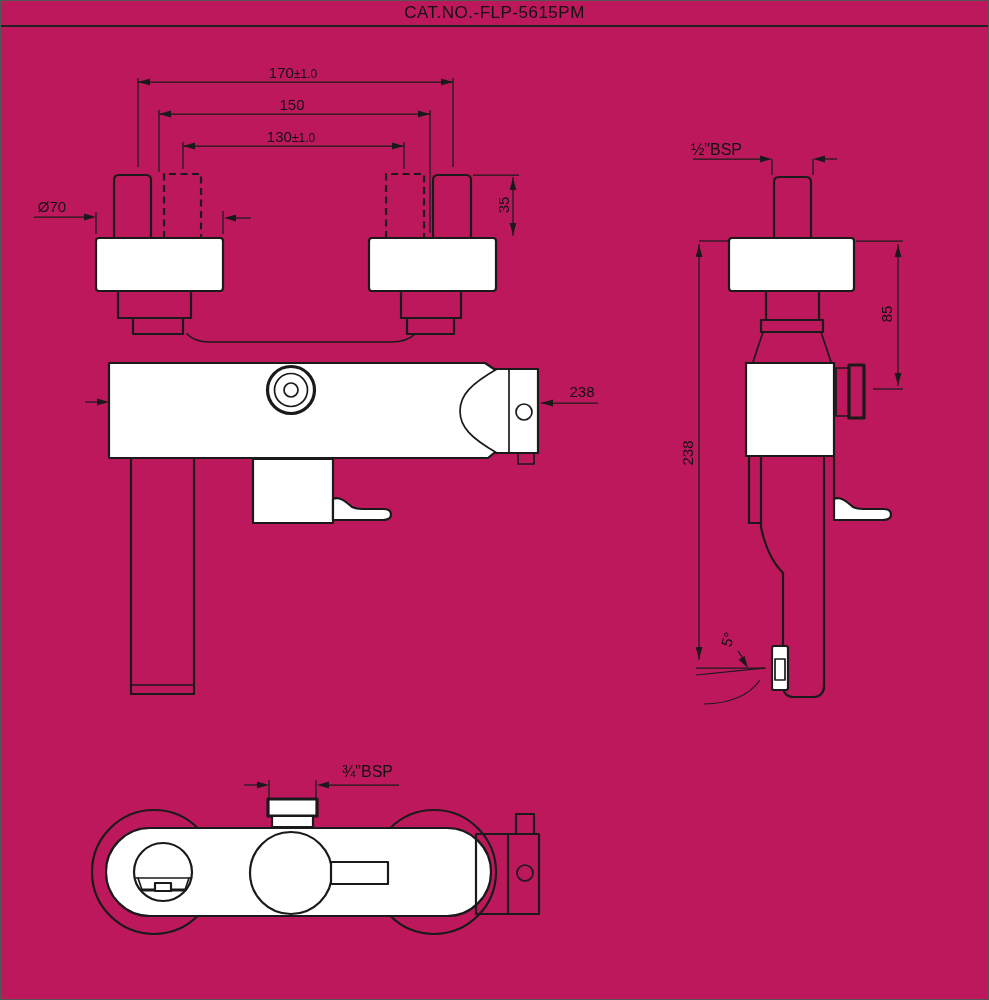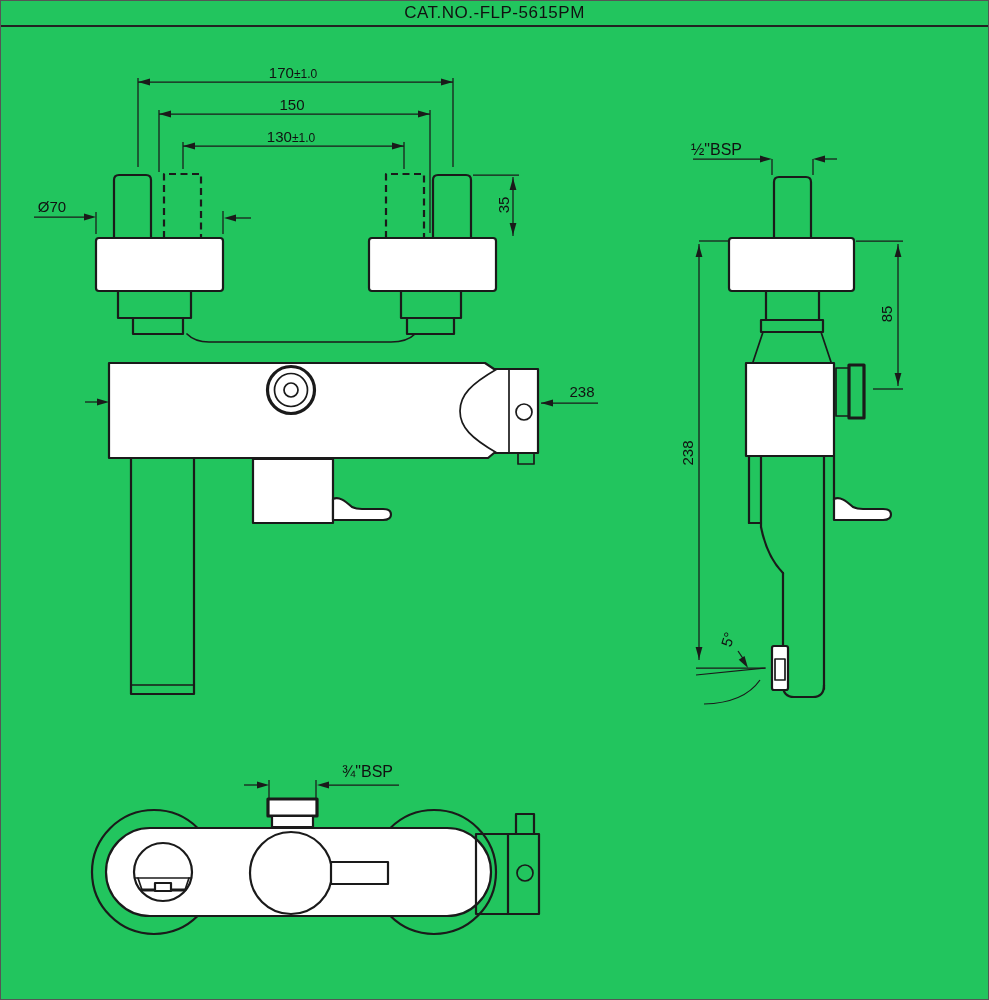--- a/index.html
+++ b/index.html
@@ -1,19 +1,19 @@
 <!DOCTYPE html>
 <html><head>
 <meta charset="utf-8">
 <style>
   html,body { margin:0; padding:0; background:#fff; }
   .page {
     position:relative; width:989px; height:1000px;
     border:1px solid #555; box-sizing:border-box;
-    background:#22c55e; font-family:"Liberation Sans", sans-serif;
+    background:#be185d; font-family:"Liberation Sans", sans-serif;
     overflow:hidden;
   }
   .titlebar {
     position:absolute; top:0; left:0; width:100%; height:24px;
     border-bottom:2px solid #222; text-align:center;
     font-size:17px; line-height:23px; color:#111; letter-spacing:0.5px;
   }
   svg.drawing { position:absolute; top:0; left:0; }
   
   .s  { fill:none; stroke:#1a1a1a; stroke-width:1.7; stroke-linecap:round; stroke-linejoin:round; }

